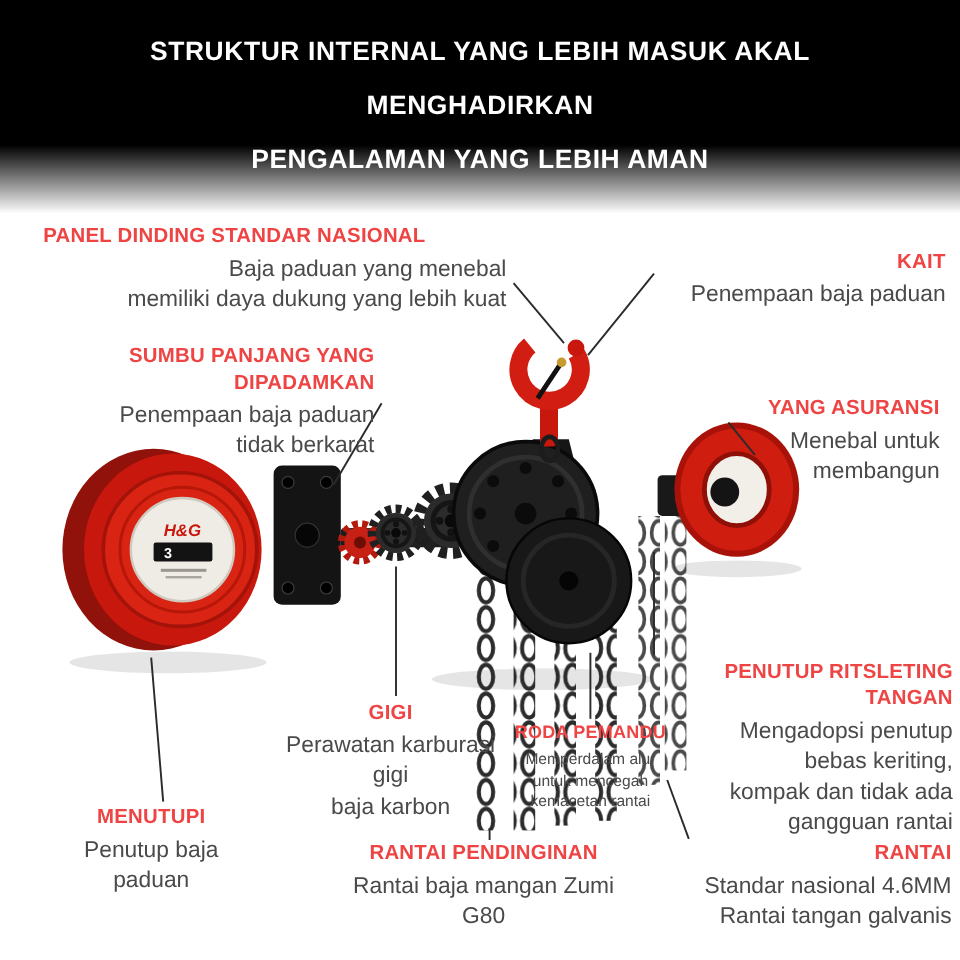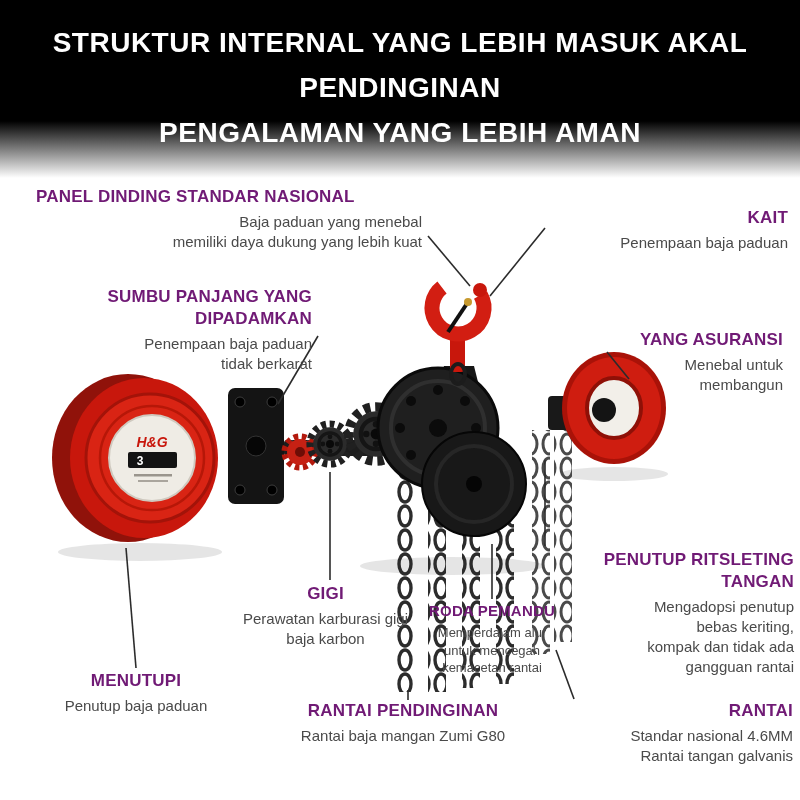--- a/index.html
+++ b/index.html
@@ -1,40 +1,40 @@
 <!DOCTYPE html>
 <html><head>
 <meta charset="utf-8">
 <style>
   html,body{margin:0;padding:0;background:#fff;}
   .page{position:relative;width:800px;height:800px;background:#fff;overflow:hidden;
         font-family:"Liberation Sans",sans-serif;}
   .banner{position:absolute;top:0;left:0;width:800px;height:178px;box-sizing:border-box;
           background:linear-gradient(180deg,#000 0%,#000 68%,#fff 100%);
           color:#fff;text-align:center;padding-top:20px;}
-  .banner .line{font-size:28px;font-weight:800;line-height:45px;letter-spacing:.5px;}
+  .banner .line{font-size:22px;font-weight:800;line-height:45px;letter-spacing:.5px;}
   .scene{position:absolute;left:0;top:0;}
   .scene text{font-family:"Liberation Sans",sans-serif;}
   .callout{position:absolute;}
-  .callout h3{margin:0;font-size:17px;font-weight:800;color:#701a75;line-height:1.28;
+  .callout h3{margin:0;font-size:17px;font-weight:800;color:#ef4444;line-height:1.28;
               white-space:pre-line;letter-spacing:.2px;}
-  .callout p{margin:4px 0 0;font-size:15px;color:#4a4a4a;line-height:1.35;white-space:pre-line;}
+  .callout p{margin:4px 0 0;font-size:19px;color:#4a4a4a;line-height:1.35;white-space:pre-line;}
   .align-right{text-align:right;} .align-center{text-align:center;} .align-left{text-align:right;}
   .co-panel h3{text-align:left;} .co-panel p{text-align:right;}
   .co-kartu p{padding-left:38px;}
   .co-roda h3{font-size:15px;} .co-roda p{font-size:13px;}
 </style>
 </head>
 <body>
 
 <div class="page">
 
   <div class="banner">
     <div class="line">STRUKTUR INTERNAL YANG LEBIH MASUK AKAL</div>
-    <div class="line">PENDINGINAN</div>
+    <div class="line">MENGHADIRKAN</div>
     <div class="line">PENGALAMAN YANG LEBIH AMAN</div>
   </div>
 
   <svg class="scene" width="800" height="800" viewBox="0 0 800 800" xmlns="http://www.w3.org/2000/svg">
     <defs>
       <pattern id="chain" width="18" height="24" patternUnits="userSpaceOnUse">
         <ellipse cx="9" cy="12" rx="6" ry="10" fill="none" stroke="#2c2c2c" stroke-width="3.4"></ellipse>
       </pattern>
       <pattern id="chainlight" width="18" height="24" patternUnits="userSpaceOnUse">
         <ellipse cx="9" cy="12" rx="6" ry="10" fill="none" stroke="#4a4a4a" stroke-width="3"></ellipse>
@@ -192,21 +192,21 @@
 baja karbon</p>
   </div>
 
   <div class="callout co-roda align-center" style="left:421px;top:601px;width:142px;">
     <h3>RODA PEMANDU</h3>
     <p>Memperdalam alur
 untuk mencegah
 kemacetan rantai</p>
   </div>
 
-  <div class="callout align-center" style="left:50px;top:670px;width:172px;">
+  <div class="callout align-center" style="left:40px;top:670px;width:172px;">
     <h3>MENUTUPI</h3>
     <p>Penutup baja paduan</p>
   </div>
 
   <div class="callout align-center" style="left:287px;top:700px;width:232px;">
     <h3>RANTAI PENDINGINAN</h3>
     <p>Rantai baja mangan Zumi G80</p>
   </div>
 
   <div class="callout align-left" style="left:542px;top:700px;width:215px;margin-left:36px;">

